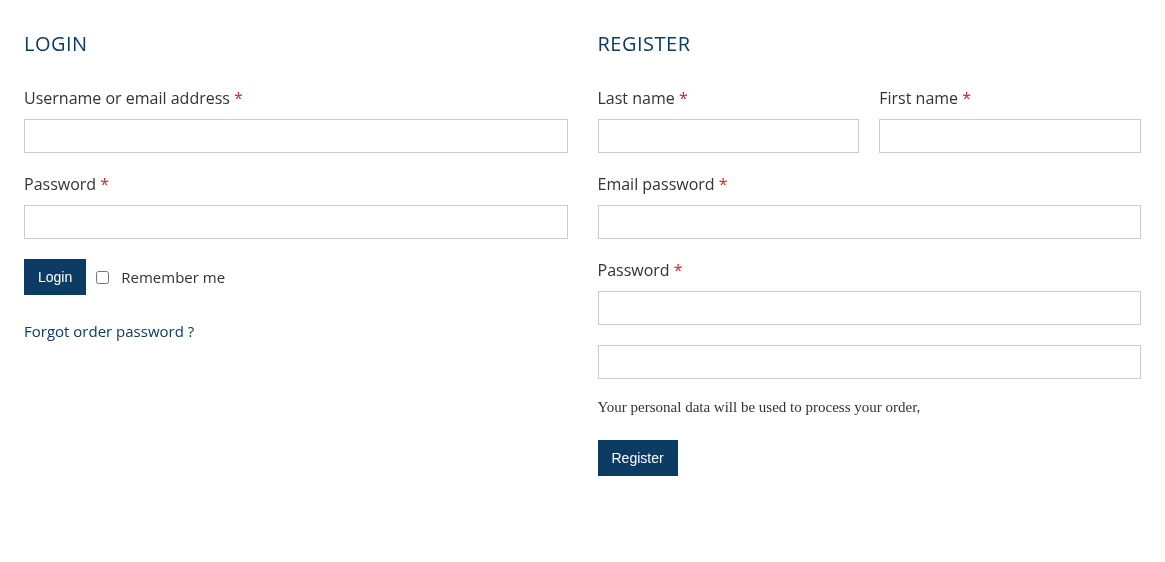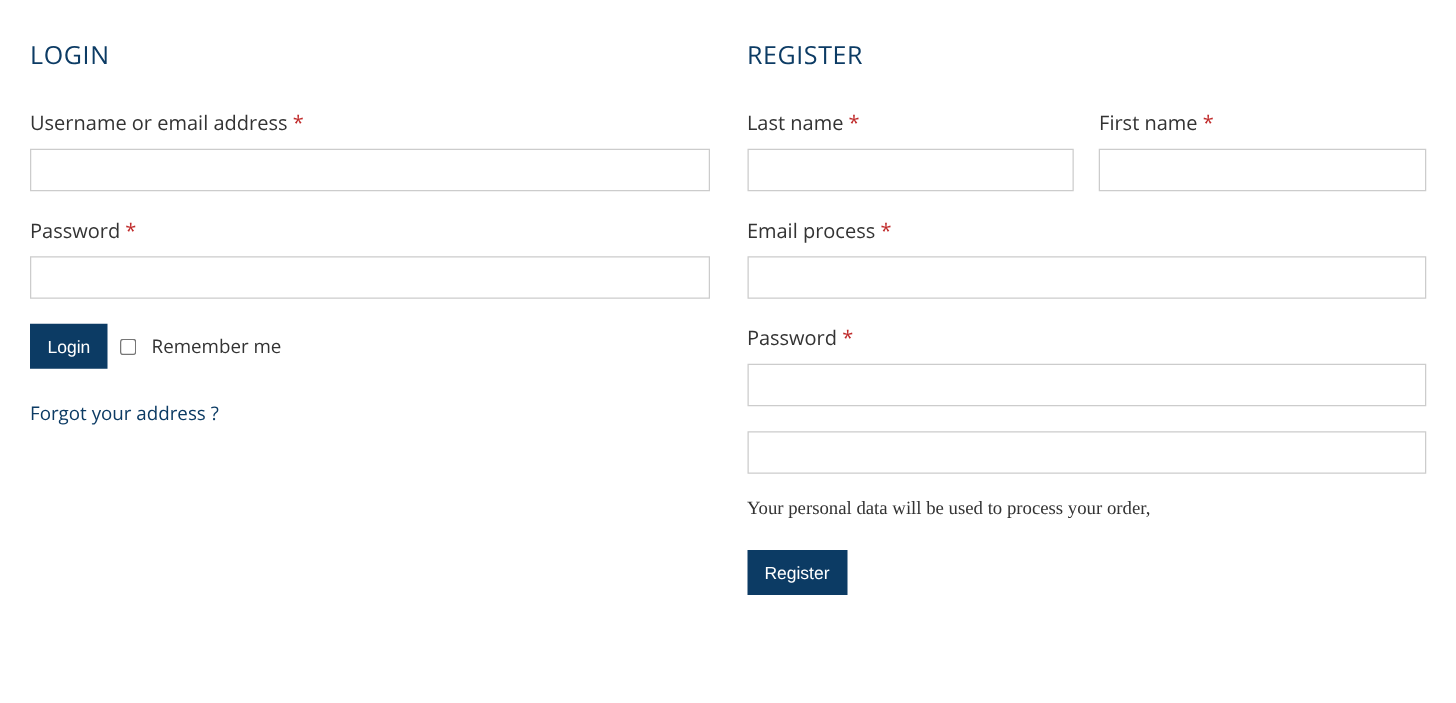--- a/index.html
+++ b/index.html
@@ -121,21 +121,21 @@
     </div>
 
     <div class="login-actions">
       <button class="btn">Login</button>
       <label class="checkbox-wrap">
         <input type="checkbox" style="">
         <span>Remember me</span>
       </label>
     </div>
 
-    <a class="forgot-link">Forgot your address ?</a>
+    <a class="forgot-link">Forgot order password ?</a>
   </div>
 
   <div class="col">
     <h2 class="section-title">REGISTER</h2>
 
     <div class="form-row-inline">
       <div class="field">
         <label class="field-label">
           <span>Last name </span><span class="required">*</span>
         </label>
@@ -144,21 +144,21 @@
       <div class="field">
         <label class="field-label">
           <span>First name </span><span class="required">*</span>
         </label>
         <input type="text" class="text-input" style="">
       </div>
     </div>
 
     <div class="form-row">
       <label class="field-label">
-        <span>Email process </span><span class="required">*</span>
+        <span>Email password </span><span class="required">*</span>
       </label>
       <input type="text" class="text-input" style="">
     </div>
 
     <div class="form-row">
       <label class="field-label">
         <span>Password </span><span class="required">*</span>
       </label>
       <input type="password" class="text-input" style="">
     </div>

